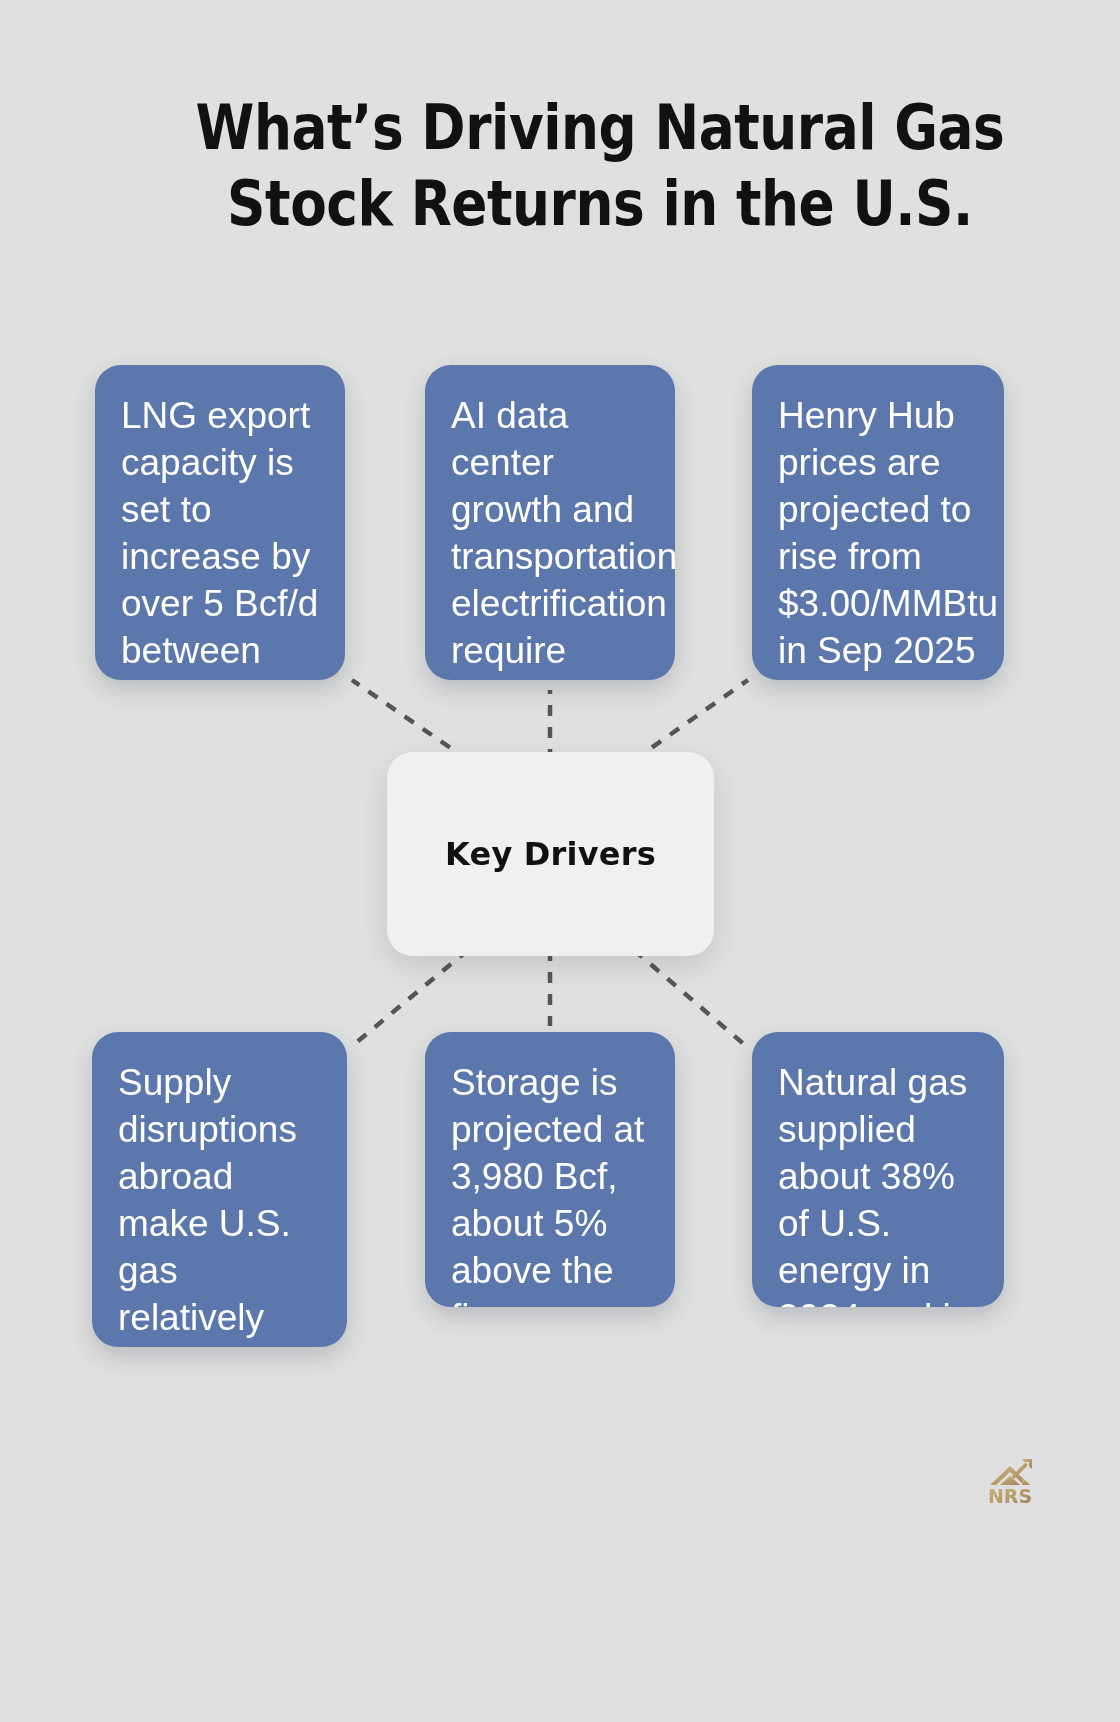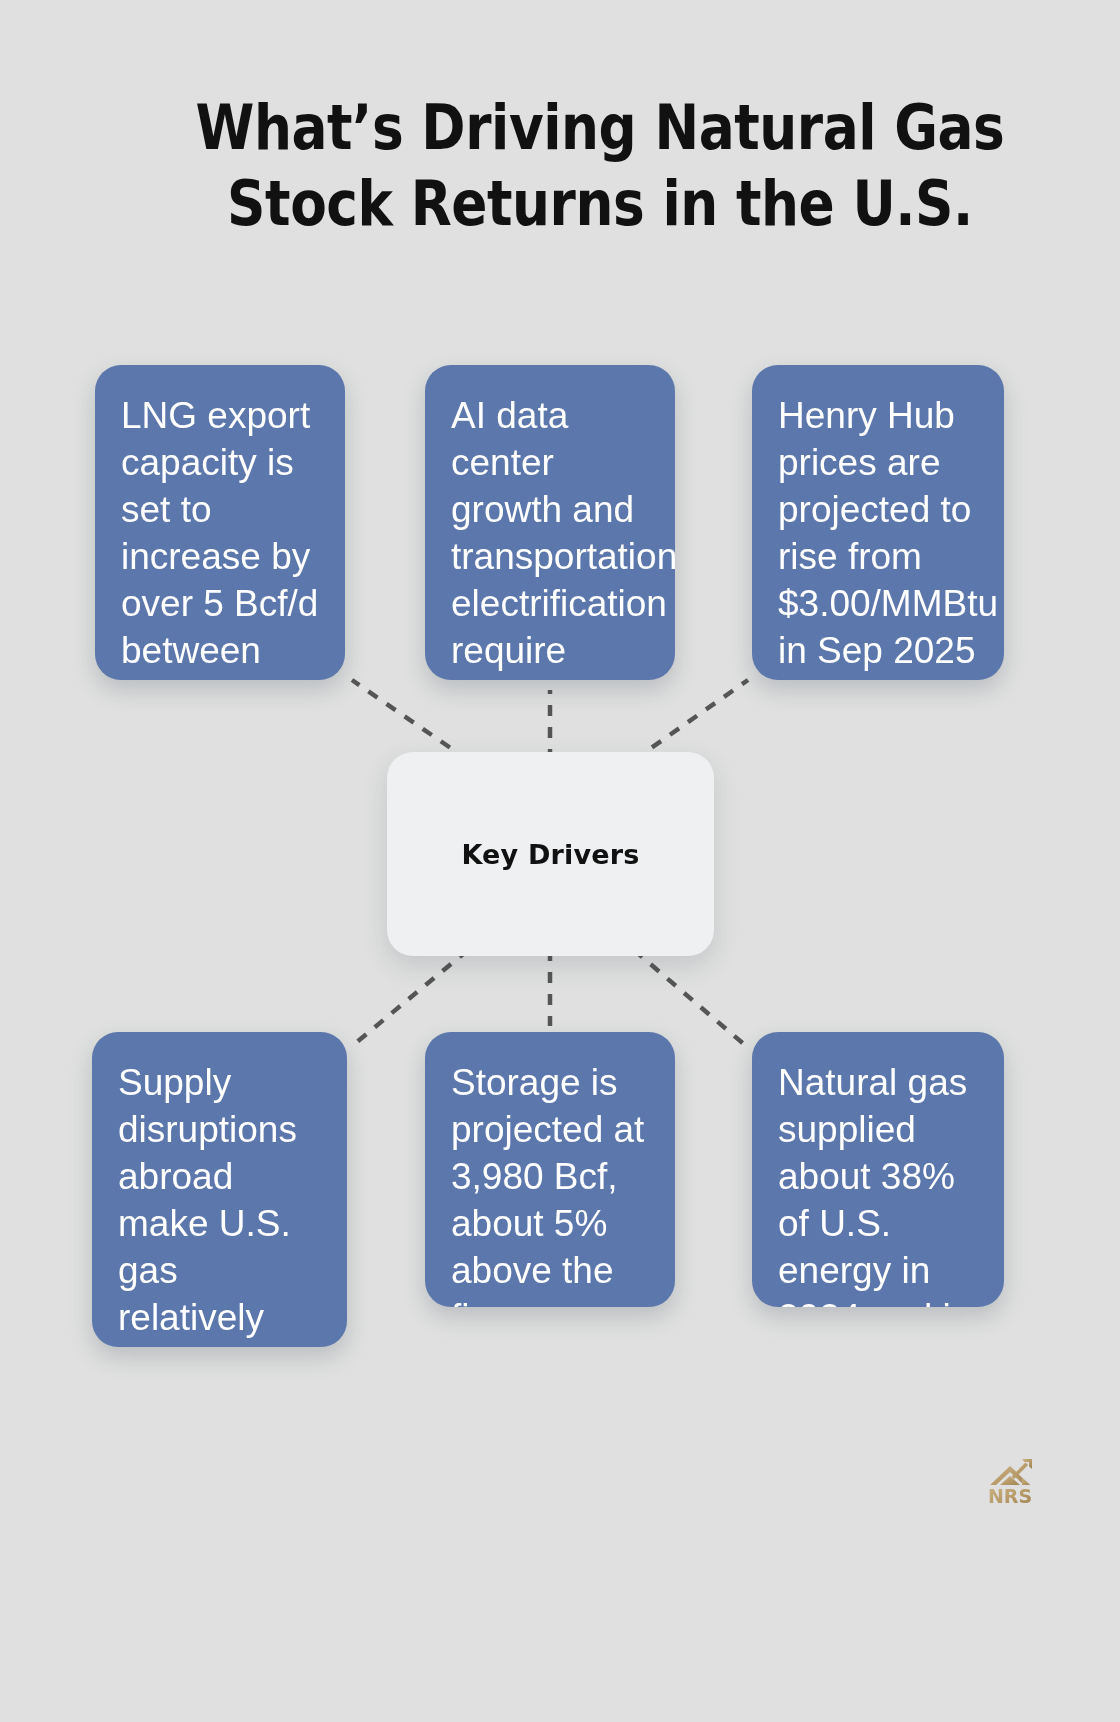--- a/index.html
+++ b/index.html
@@ -88,21 +88,21 @@
     background: #eef0f2;
     border-radius: 26px;
     box-shadow: 0 10px 26px rgba(60,70,90,0.16);
     display: flex;
     align-items: center;
     justify-content: center;
   }
   #center-node .center-label {
     font-family: "DejaVu Sans", sans-serif;
     font-weight: bold;
-    font-size: 27px;
+    font-size: 32px;
     color: #111111;
     letter-spacing: 0.2px;
   }
 
   
   #logo {
     position: absolute;
     left: 946px;
     top: 1452px;
     width: 66px;

